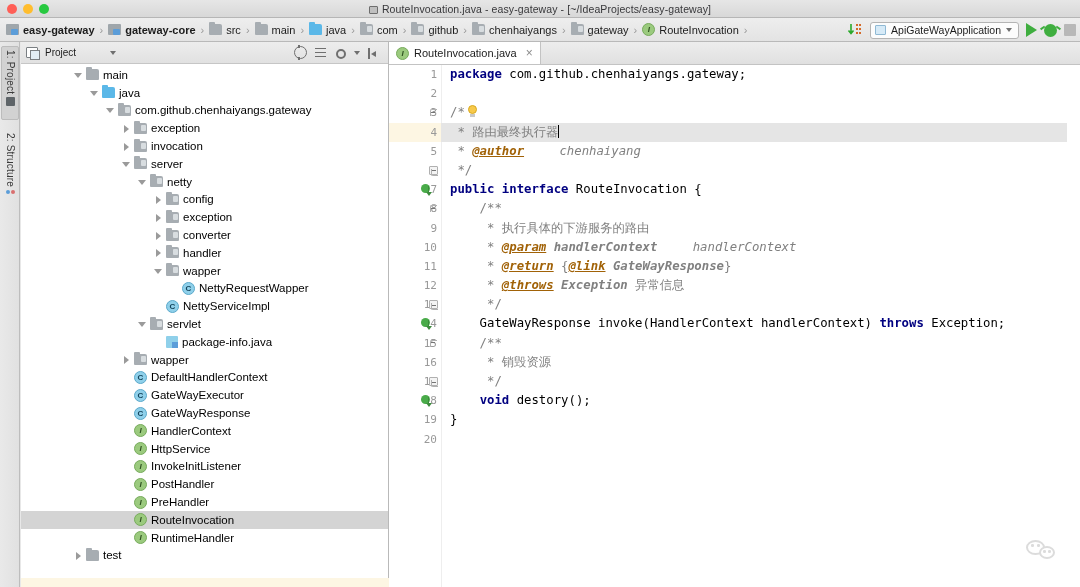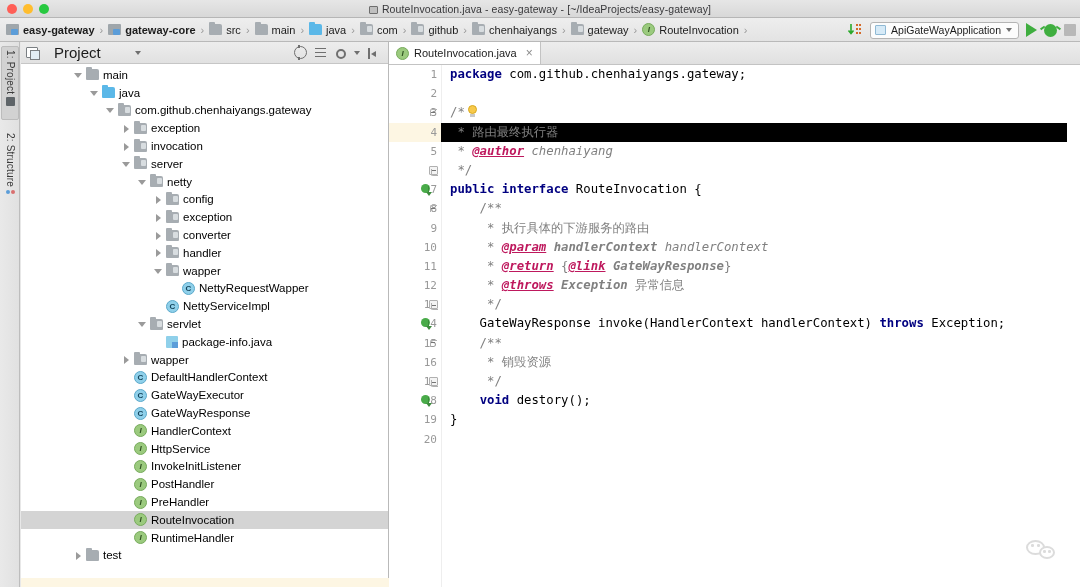--- a/index.html
+++ b/index.html
@@ -143,21 +143,21 @@
   
   .projpanel {
     position: absolute; left: 21px; top: 42px; width: 368px; height: 545px;
     background: #ffffff; border-right: 1px solid #b9b9b9;
   }
   .proj-header {
     height: 22px; background: linear-gradient(to bottom,#ededed,#e1e1e1);
     border-bottom: 1px solid #c6c6c6;
     display: flex; align-items: center; padding: 0 5px;
   }
-  .proj-title { font-size: 15px; color: #1c1c1c; margin-left: 16px; }
+  .proj-title { font-size: 10px; color: #1c1c1c; margin-left: 7px; }
   .proj-panel-icon {
     width: 12px; height: 11px; border: 1px solid #7a7f83; background: #ffffff;
     border-radius: 1px; position: relative;
   }
   .proj-panel-icon:after {
     content:""; position:absolute; left:3px; top:2px; width:8px; height:8px;
     border: 1px solid #7a7f83; background: #e3eef6;
   }
   .proj-hdr-tools { margin-left: auto; display: flex; align-items: center; gap: 8px; padding-right: 4px; }
   .hdr-ic { width: 13px; height: 13px; position: relative; }
@@ -245,29 +245,29 @@
   }
   .gutter-line.hl { background: #fdf6e3; }
   .codecol {
     position: absolute; left: 52px; top: 0; right: 0; height: 100%;
   }
   .cline {
     height: 19.2px; line-height: 19.2px;
     font-family: "DejaVu Sans Mono", monospace; font-size: 12.3px; color: #000000;
     white-space: pre; padding-left: 9px; position: relative;
   }
-  .cline.hl { background: #000000; }
+  .cline.hl { background: #e5e5e5; }
   .vguide {
     position: absolute; left: 52px; top: 0; width: 1px; height: 100%; background: #eeeeee;
   }
   .kw { color: #000080; font-weight: bold; }
   .cmt { color: #808080; }
-  .tag { color: #be185d; font-weight: bold; font-style: italic; text-decoration: underline; }
+  .tag { color: #a16207; font-weight: bold; font-style: italic; text-decoration: underline; }
   .tagv { color: #808080; font-style: italic; font-weight: bold; }
-  .tagi { color: #808080; font-style: italic; }
+  .tagi { color: #808080; font-style: italic; margin-left: 28px; }
   .caret-bar {
     display: inline-block; width: 1px; height: 13px; background: #000;
     vertical-align: -2px; margin-left: 0px;
   }
 
   
   .fold {
     position: absolute; right: 3px; top: 5px; width: 9px; height: 9px;
     border: 1px solid #b0b0b0; background: #f4f4f4; border-radius: 1px;
   }

